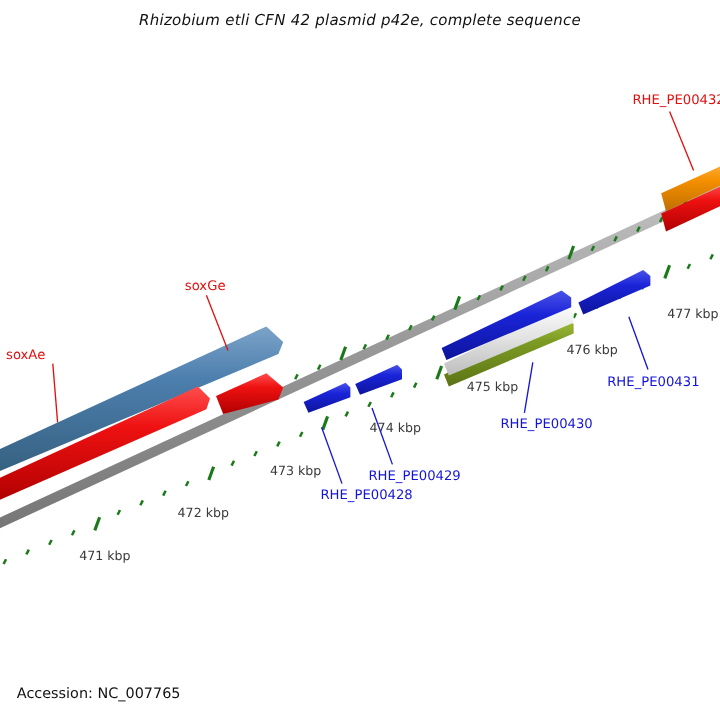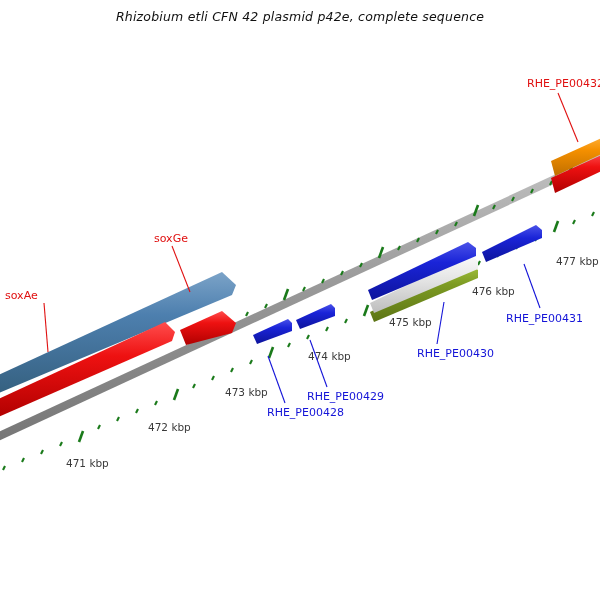--- a/index.html
+++ b/index.html
@@ -234,14 +234,15 @@
     <text class="gene-label-blue" x="307" y="400">RHE_PE00429</text>
 
     <line class="leader-blue" x1="437" y1="344" x2="444" y2="302"></line>
     <text class="gene-label-blue" x="417" y="357">RHE_PE00430</text>
 
     <line class="leader-blue" x1="540" y1="308" x2="524" y2="264"></line>
     <text class="gene-label-blue" x="506" y="322">RHE_PE00431</text>
 
   </svg>
 
+  <div id="footer-left">Accession: NC_007765</div>
 
 </div>
 
 </body></html>

